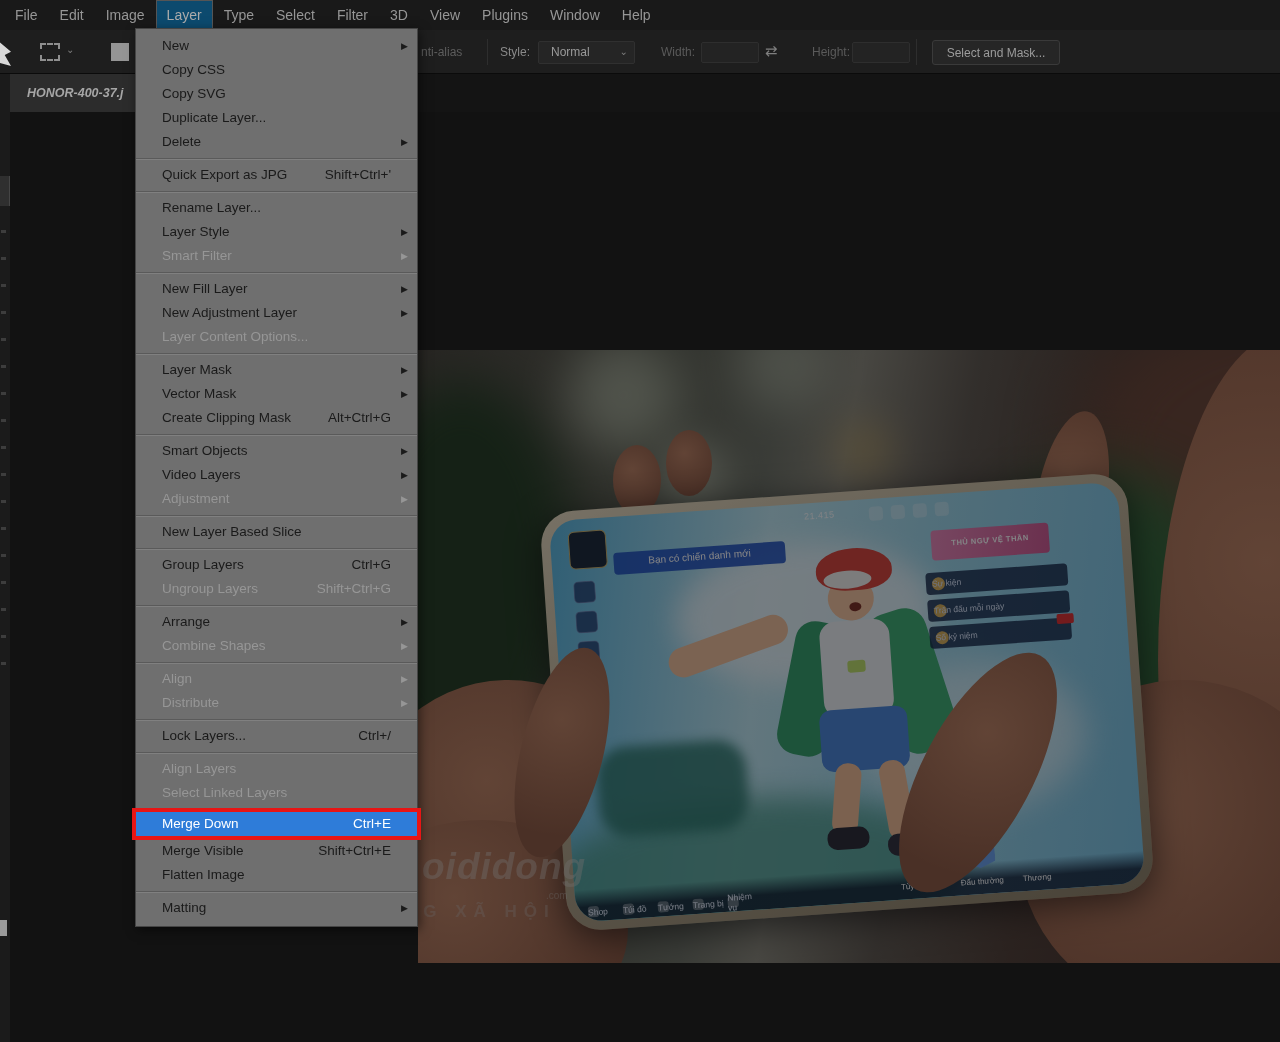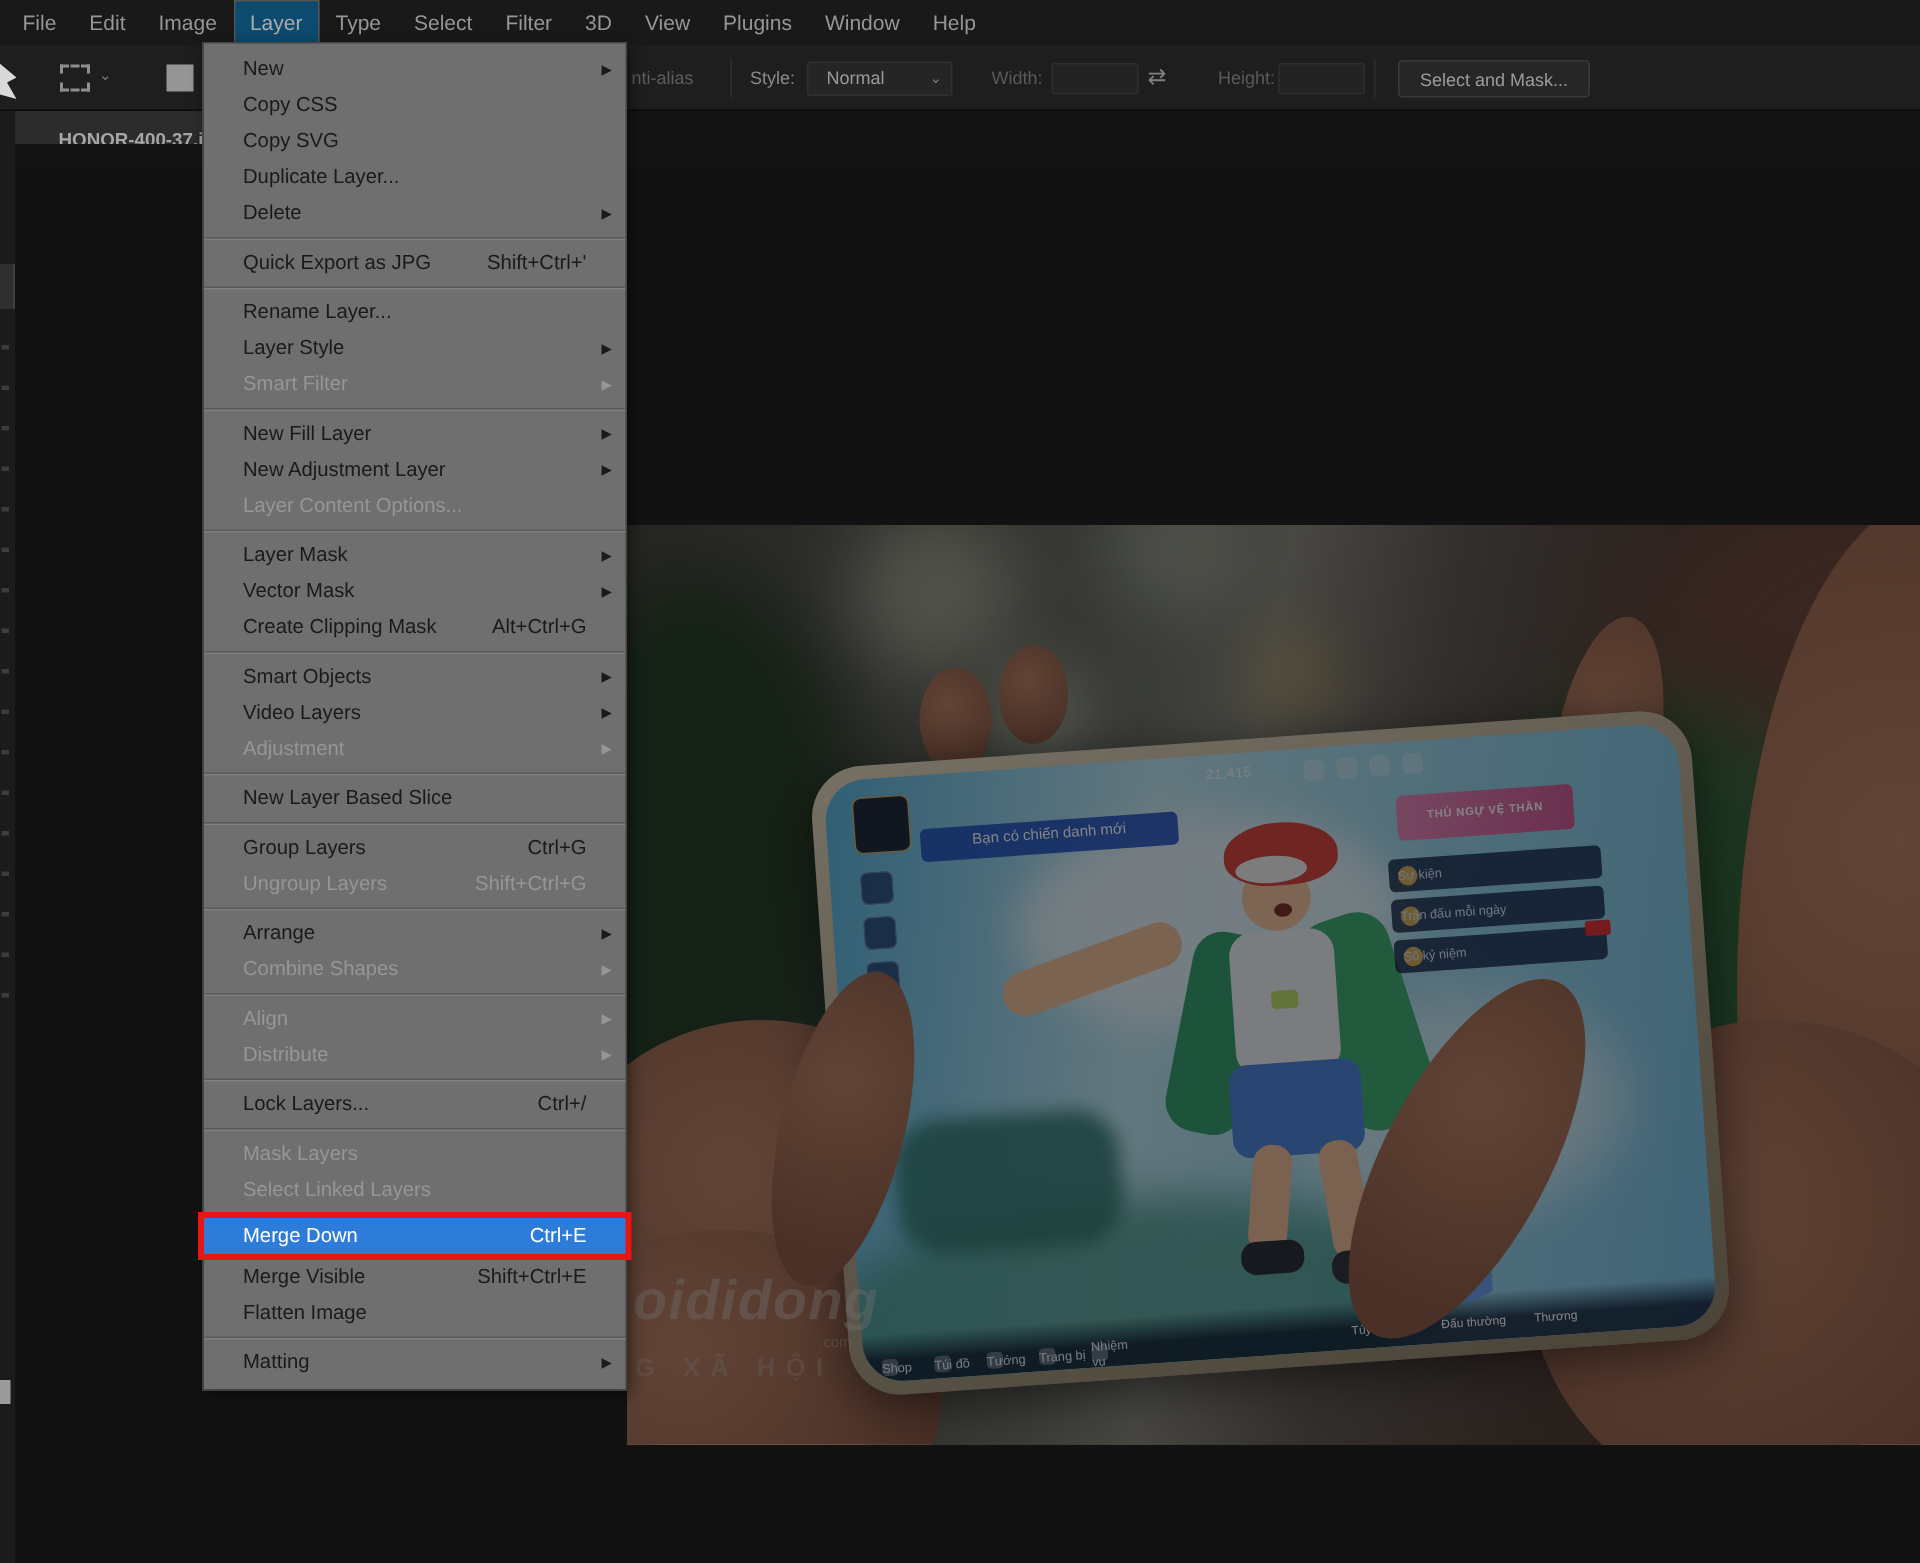--- a/index.html
+++ b/index.html
@@ -38,23 +38,23 @@
   .num-input{width:58px;height:21px;background:#232323;border:1px solid #2e2e2e;border-radius:2px;top:12px;}
   .width-input{left:701px;}
   .swap-icon{left:765px;top:12px;color:#7f7f7f;font-size:15px;}
   .height-label{left:812px;top:15px;}
   .height-input{left:852px;}
   .sam-btn{left:932px;top:10px;width:128px;height:25px;background:#262626;border:1px solid #3a3a3a;
            border-radius:3px;color:#9c9c9c;text-align:center;padding-top:5px;}
 
   
   .tabbar{position:absolute;left:0;top:74px;width:1280px;height:38px;background:#141414;z-index:4;}
-  .doc-tab{position:absolute;left:10px;top:0;height:22px;width:170px;background:#2c2c2c;
-           color:#a6a6a6;font-size:12.5px;font-weight:bold;line-height:38px;padding-left:29px;
-           white-space:nowrap;overflow:hidden;}
+  .doc-tab{position:absolute;left:10px;top:0;height:38px;width:170px;background:#2c2c2c;
+           color:#a6a6a6;font-size:12.5px;font-weight:bold;line-height:38px;padding-left:17px;
+           white-space:nowrap;overflow:hidden;font-style:italic;}
 
   
   .toolstrip{position:absolute;left:0;top:74px;width:10px;height:968px;background:#1b1b1b;z-index:6;}
   .tool-nub{position:absolute;left:1px;width:5px;height:3px;background:#3d3d3d;}
   .tool-slot-active{position:absolute;left:0;top:102px;width:10px;height:30px;background:#2f2f2f;
                     box-shadow:inset -1px 0 0 #454545;}
   .swatch-frag{position:absolute;left:0;top:846px;width:7px;height:16px;background:#9b9b9b;}
 
   
   .canvas-area{position:absolute;left:10px;top:112px;width:1270px;height:930px;background:#121212;z-index:1;}
@@ -384,21 +384,21 @@
       <div class="menu-item disabled"><span>Ungroup Layers</span><span class="mi-shortcut">Shift+Ctrl+G</span></div>
       <div class="menu-sep"></div>
       <div class="menu-item"><span>Arrange</span><span class="mi-arrow">▶</span></div>
       <div class="menu-item disabled"><span>Combine Shapes</span><span class="mi-arrow">▶</span></div>
       <div class="menu-sep"></div>
       <div class="menu-item disabled"><span>Align</span><span class="mi-arrow">▶</span></div>
       <div class="menu-item disabled"><span>Distribute</span><span class="mi-arrow">▶</span></div>
       <div class="menu-sep"></div>
       <div class="menu-item"><span>Lock Layers...</span><span class="mi-shortcut">Ctrl+/</span></div>
       <div class="menu-sep"></div>
-      <div class="menu-item disabled"><span>Mask Layers</span></div>
+      <div class="menu-item disabled"><span>Align Layers</span></div>
       <div class="menu-item disabled"><span>Select Linked Layers</span></div>
       <div class="menu-item highlight annotated"><span>Merge Down</span><span class="mi-shortcut">Ctrl+E</span></div>
       <div class="menu-item"><span>Merge Visible</span><span class="mi-shortcut">Shift+Ctrl+E</span></div>
       <div class="menu-item"><span>Flatten Image</span></div>
       <div class="menu-sep"></div>
       <div class="menu-item"><span>Matting</span><span class="mi-arrow">▶</span></div>
     </div>
 
 </div>
 

